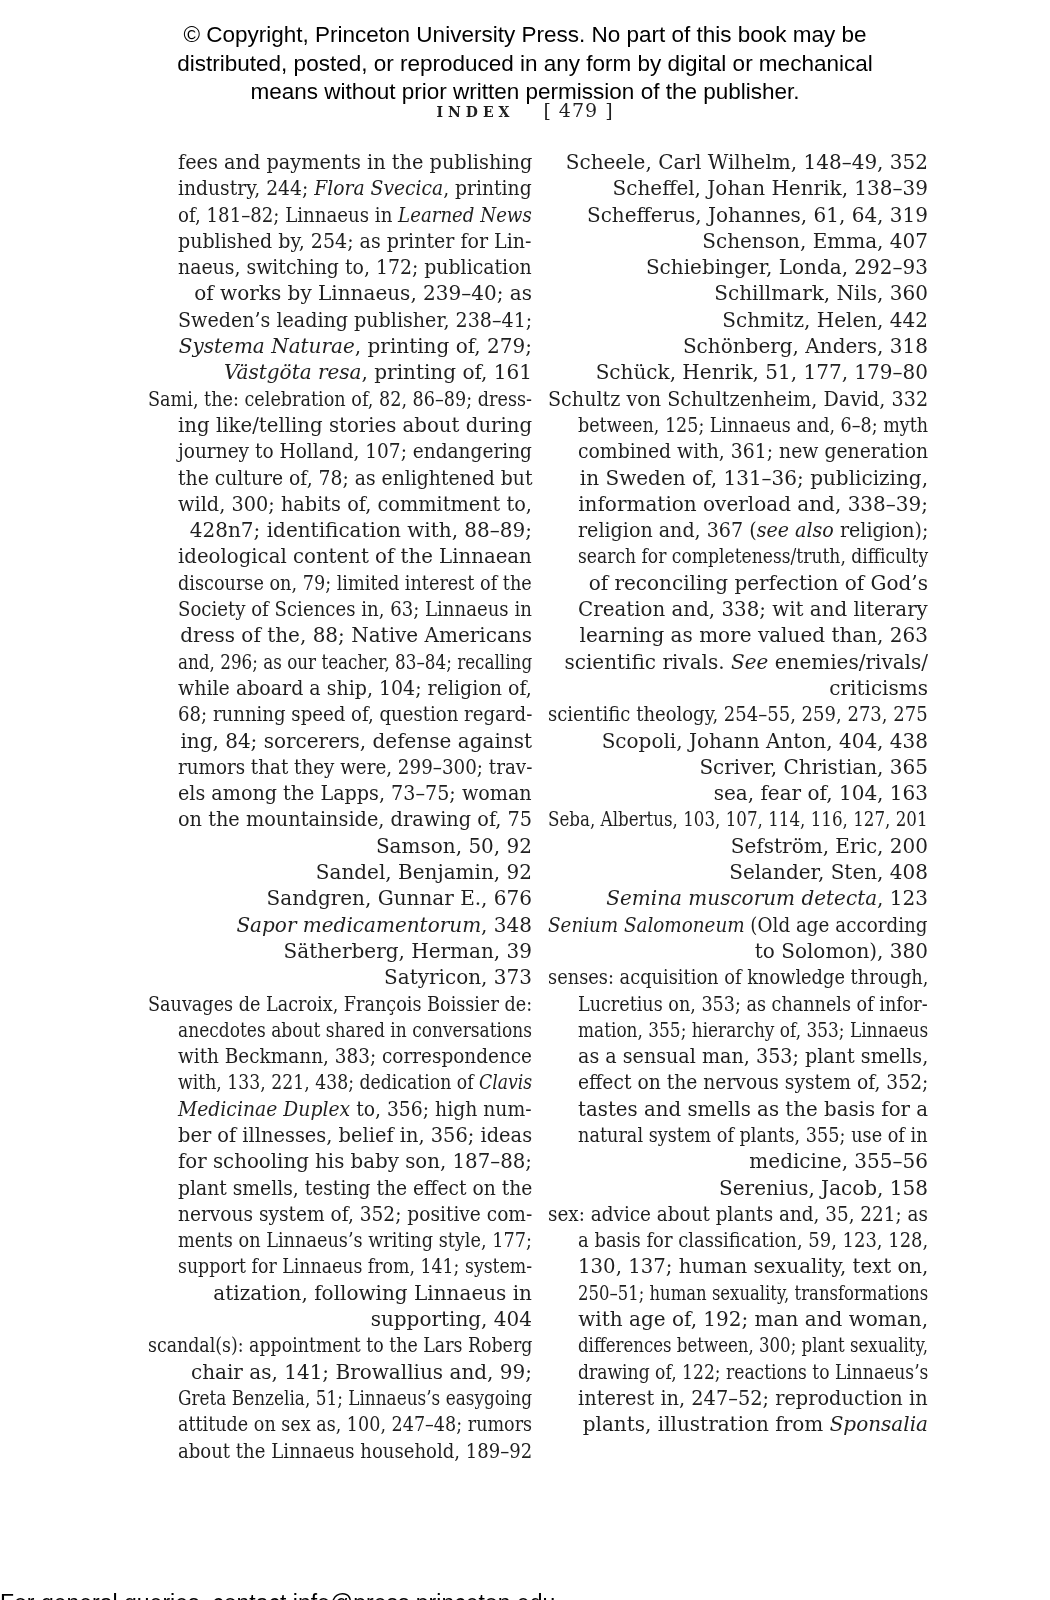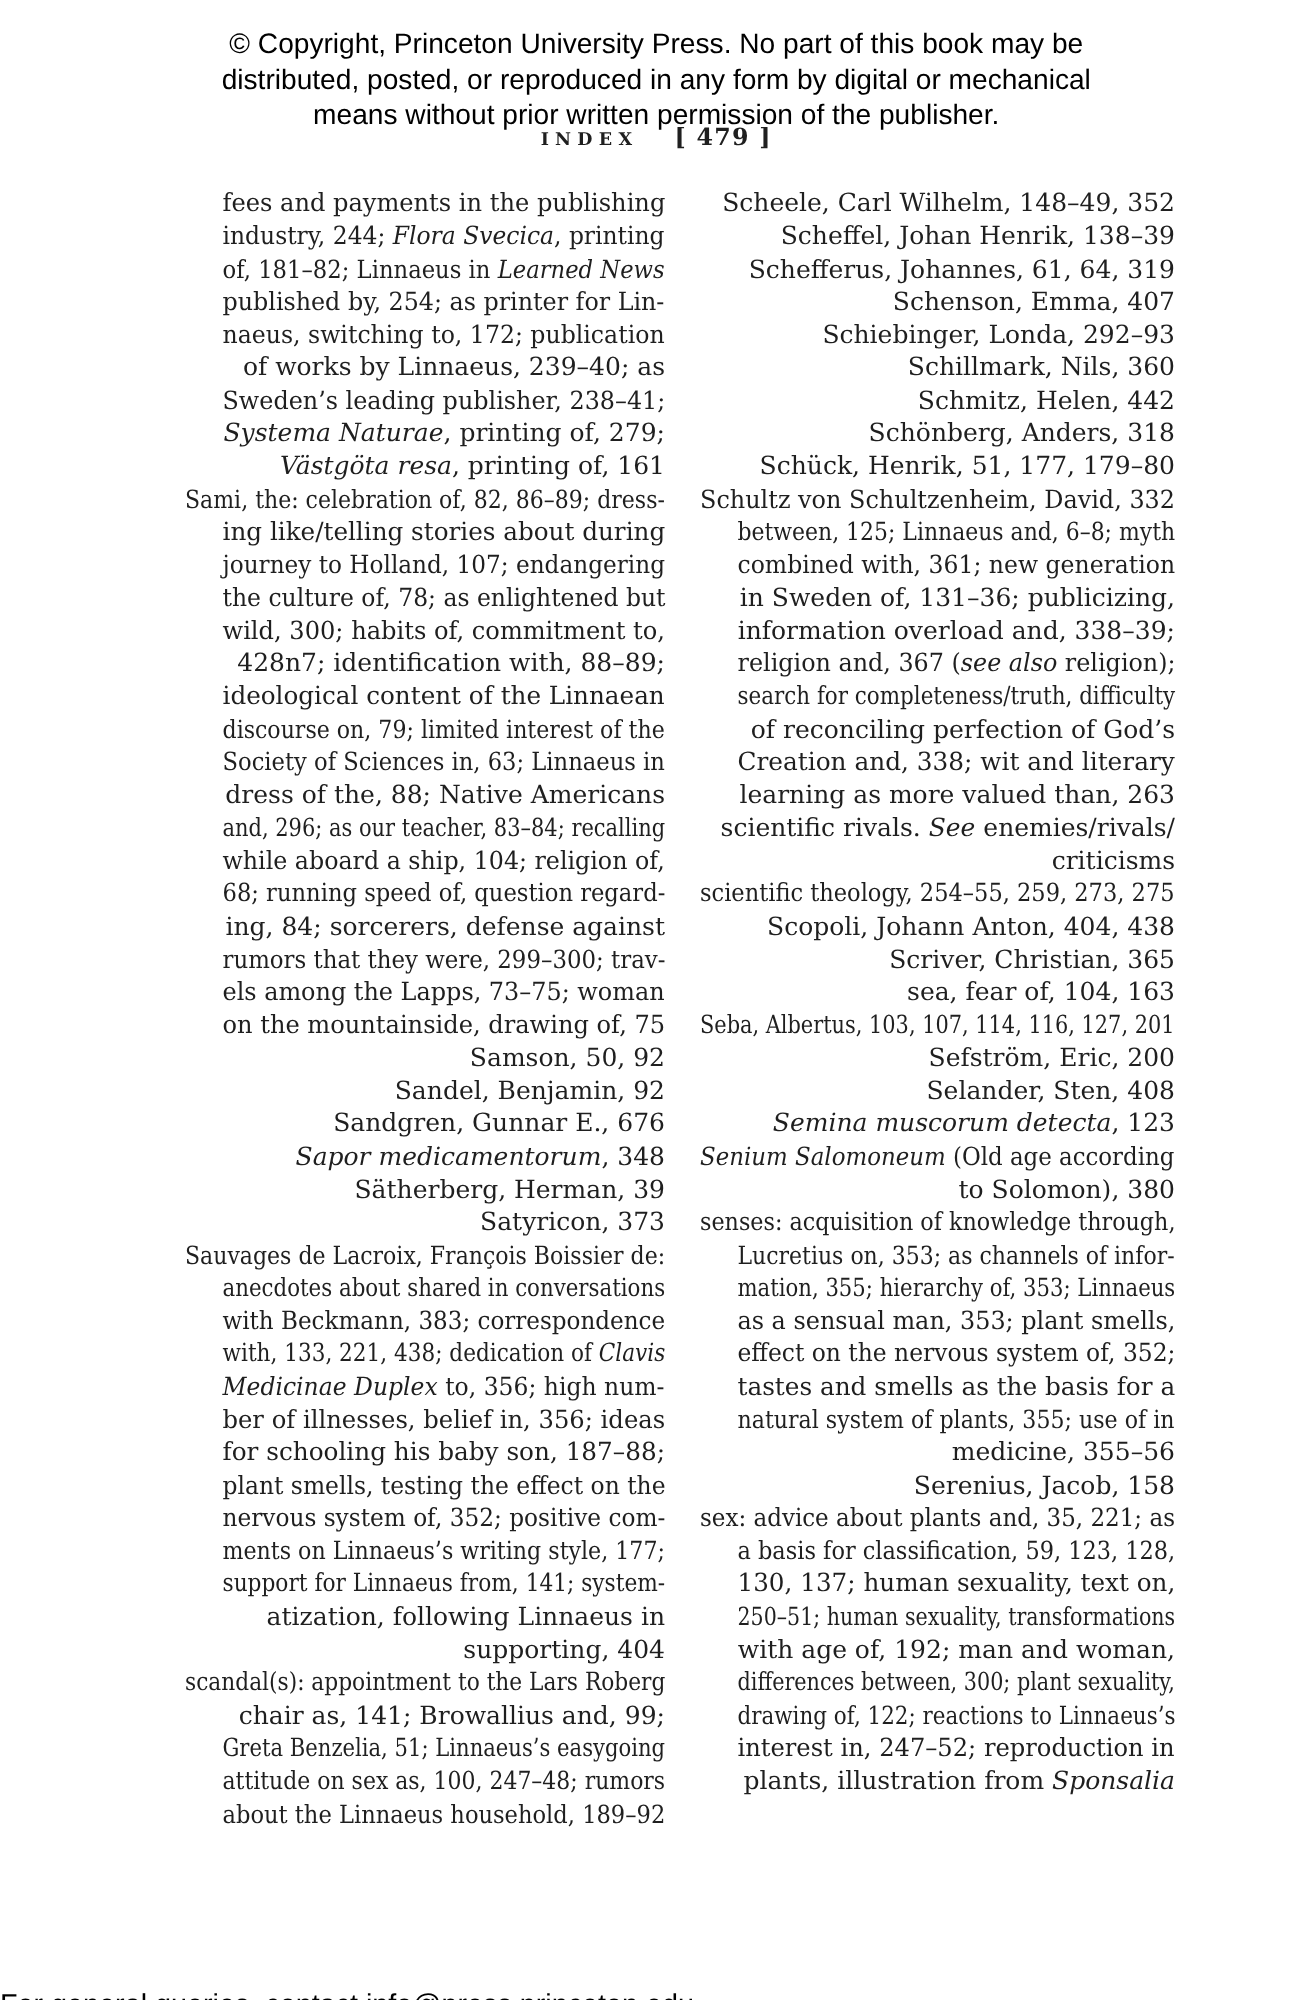--- a/index.html
+++ b/index.html
@@ -30,31 +30,30 @@
   }
   .running-head .idx-label{
     font-size:14px;
     letter-spacing:5px;
     font-weight:700;
   }
   .running-head .pg-num{
     font-size:19px;
     letter-spacing:1px;
     margin-left:29px;
-    font-weight:bold;
   }
   .col{
     position:absolute;
     top:149px;
     font-size:20px;
     line-height:26.3px;
     text-align:right;
   }
   .col-left{ left:148px; width:384px; }
-  .col-right{ left:548px; width:380px;margin-left:12px; }
+  .col-right{ left:548px; width:380px; }
   .line{ white-space:nowrap; }
   .line.ind1{ padding-left:30px; }
   .lc{
     display:inline-block;
     white-space:nowrap;
     transform-origin:0 50%;
   }
   .it{ font-style:italic; }
   .footer{
     position:absolute;

